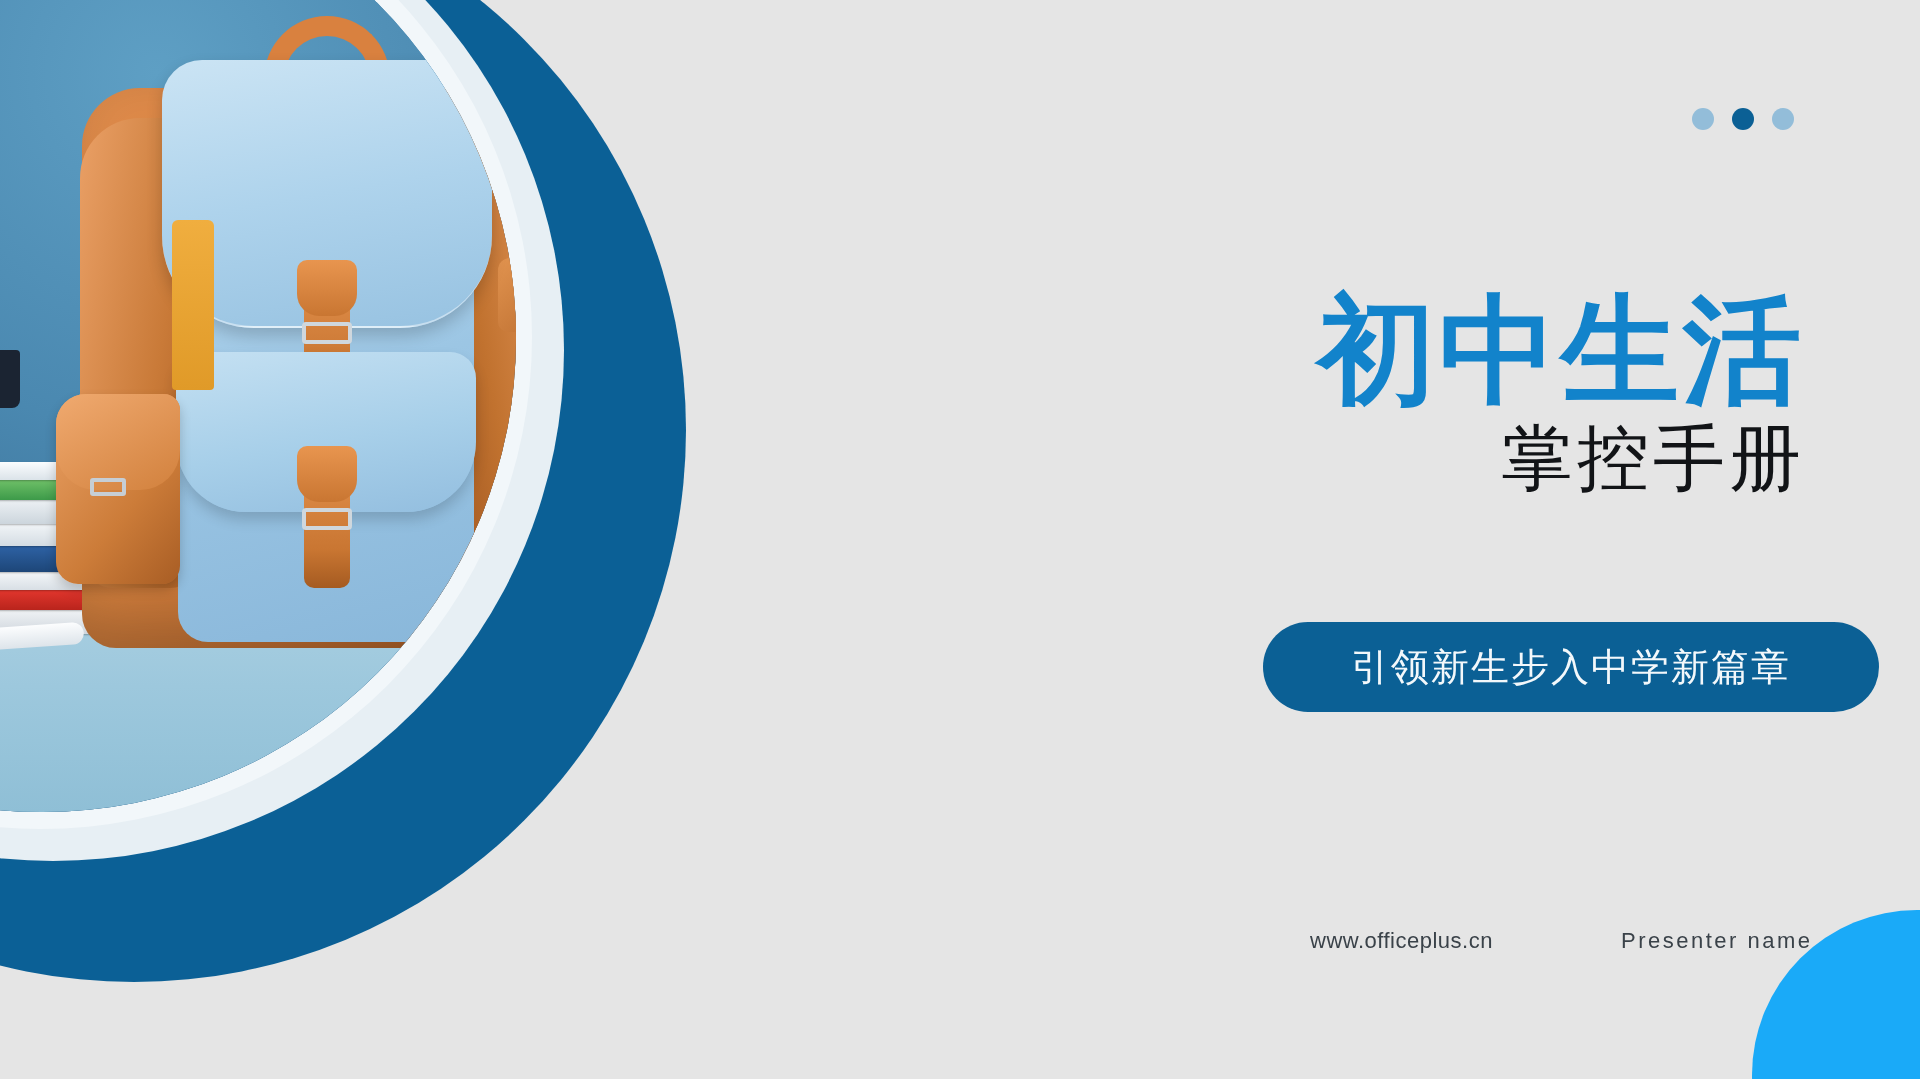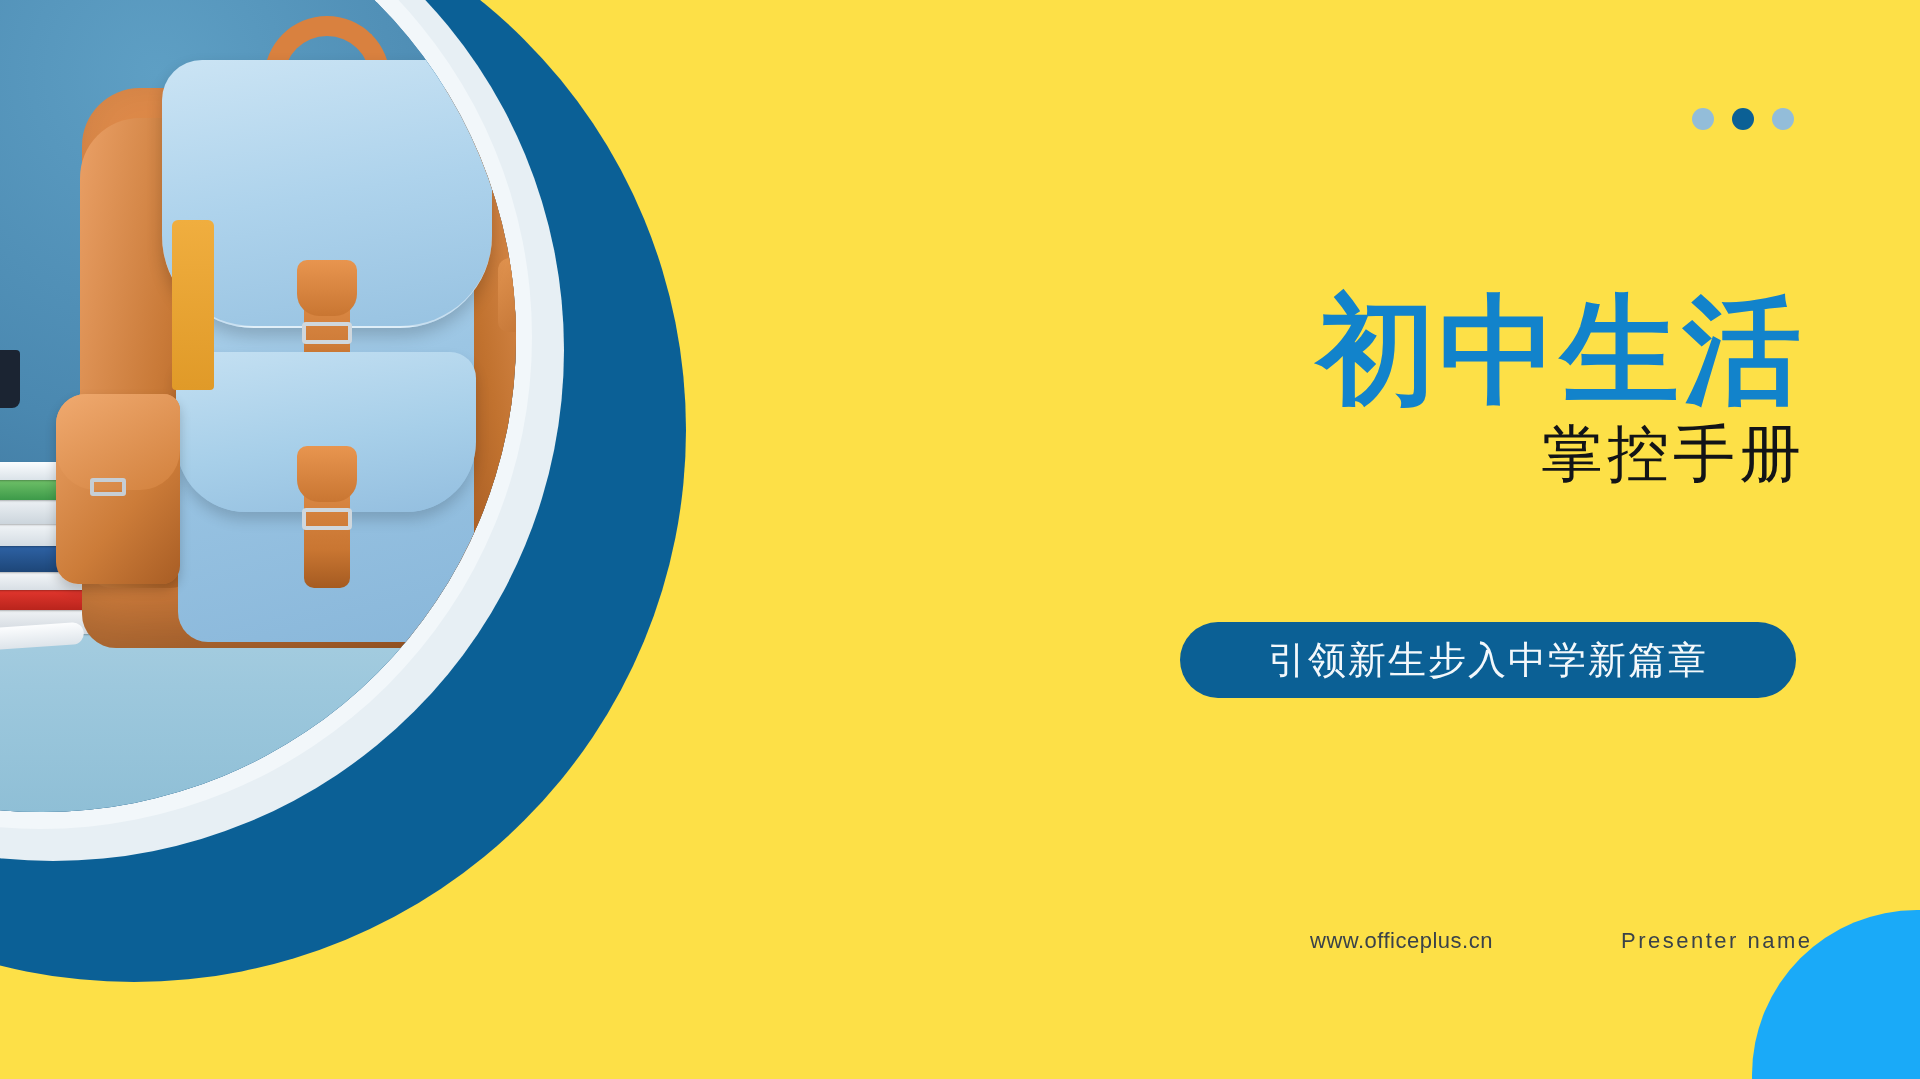--- a/index.html
+++ b/index.html
@@ -8,21 +8,21 @@
     padding: 0;
     background: #ffffff;
   }
   * { box-sizing: border-box; }
 
   .slide {
     position: relative;
     width: 1920px;
     height: 1079px;
     overflow: hidden;
-    background: #fde047;
+    background: #e5e5e5;
     font-family: "Liberation Sans", "DejaVu Sans", sans-serif;
   }
 
   
   .deco-group {
     position: absolute;
     left: 0;
     top: 0;
     width: 920px;
     height: 1079px;
@@ -235,37 +235,37 @@
     font-family: "DejaVu Sans", "Liberation Sans", sans-serif;
     font-size: 118px;
     font-weight: 700;
     line-height: 1.06;
     letter-spacing: 4px;
     color: #1283cb;
     margin: 0;
     white-space: nowrap;
   }
   .title-sub {
-    font-family: Liberation Sans, sans-serif;
-    font-size: 62px;
+    font-family: Liberation Serif, serif;
+    font-size: 72px;
     font-weight: 400;
     line-height: 1.12;
     letter-spacing: 4px;
     color: #121417;
     margin: 6px 0 16px 0;
     white-space: nowrap;
   }
 
   
   .pill {
     position: absolute;
-    left: 1180px;
+    left: 1263px;
     top: 622px;
     width: 616px;
-    height: 76px;
+    height: 90px;
     border-radius: 45px;
     background: #0b6095;
     display: flex;
     align-items: center;
     justify-content: center;
   }
   .pill-text {
     color: #f3f8fb;
     font-family: "DejaVu Sans", "Liberation Sans", sans-serif;
     font-size: 38px;

